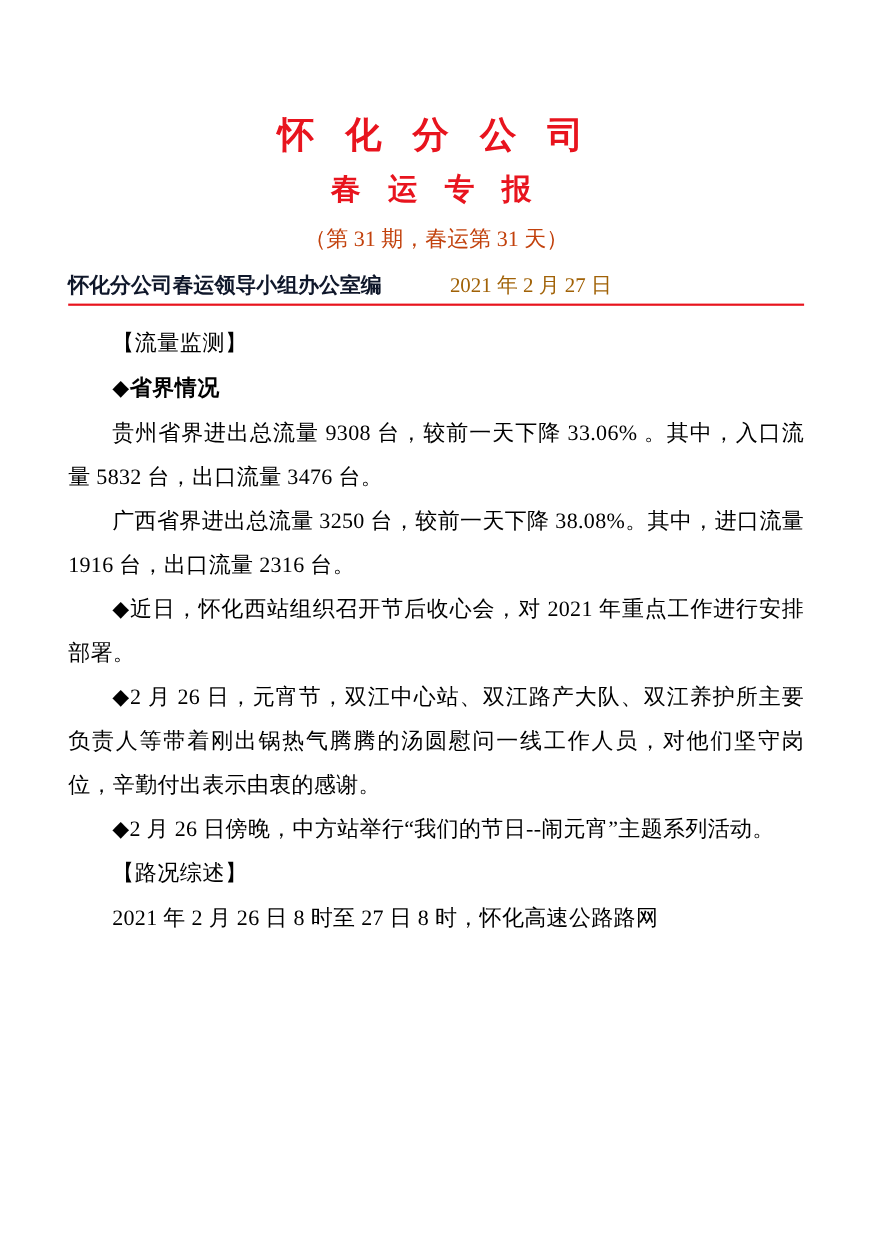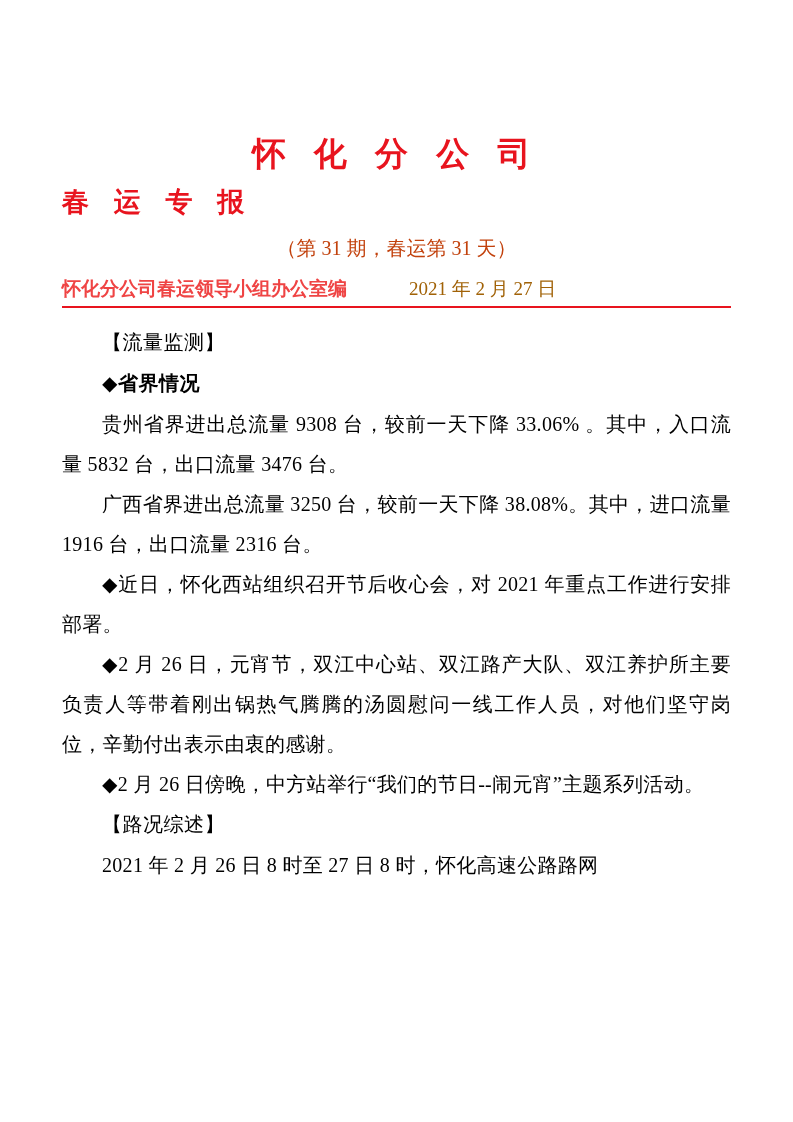--- a/index.html
+++ b/index.html
@@ -12,35 +12,35 @@
     height: 1122px;
     font-family: "Liberation Serif", "DejaVu Serif", serif;
     color: #000000;
     position: relative;
     overflow: hidden;
   }
   .page {
     width: 793px;
     height: 1122px;
     box-sizing: border-box;
-    padding: 108px 62px 0 62px;
+    padding: 78px 62px 0 62px;
     position: relative;
   }
   .title-main {
     text-align: center;
     color: #e8141e;
     font-weight: bold;
     font-size: 33px;
     letter-spacing: 10px;
     line-height: 1.35;
     margin: 24px 0 0 0;
     font-family: "Liberation Serif", "DejaVu Serif", serif;
   }
   .title-sub {
-    text-align: left;
+    text-align: center;
     color: #e8141e;
     font-weight: bold;
     font-size: 27px;
     letter-spacing: 9px;
     line-height: 1.45;
     margin: 6px 0 0 0;
   }
   .title-issue {
     text-align: center;
     color: #c2410c;
@@ -52,21 +52,21 @@
   .meta-row {
     display: flex;
     align-items: flex-end;
     justify-content: flex-start;
     margin-top: 12px;
     padding-bottom: 4px;
     border-bottom: 2px solid #e8141e;
     position: relative;
   }
   .meta-left {
-    color: #ef4444;
+    color: #0f172a;
     font-weight: bold;
     font-size: 19px;
     white-space: nowrap;
   }
   .meta-right {
     color: #a16207;
     font-size: 19px;
     white-space: nowrap;
     margin-left: 62px;
   }

